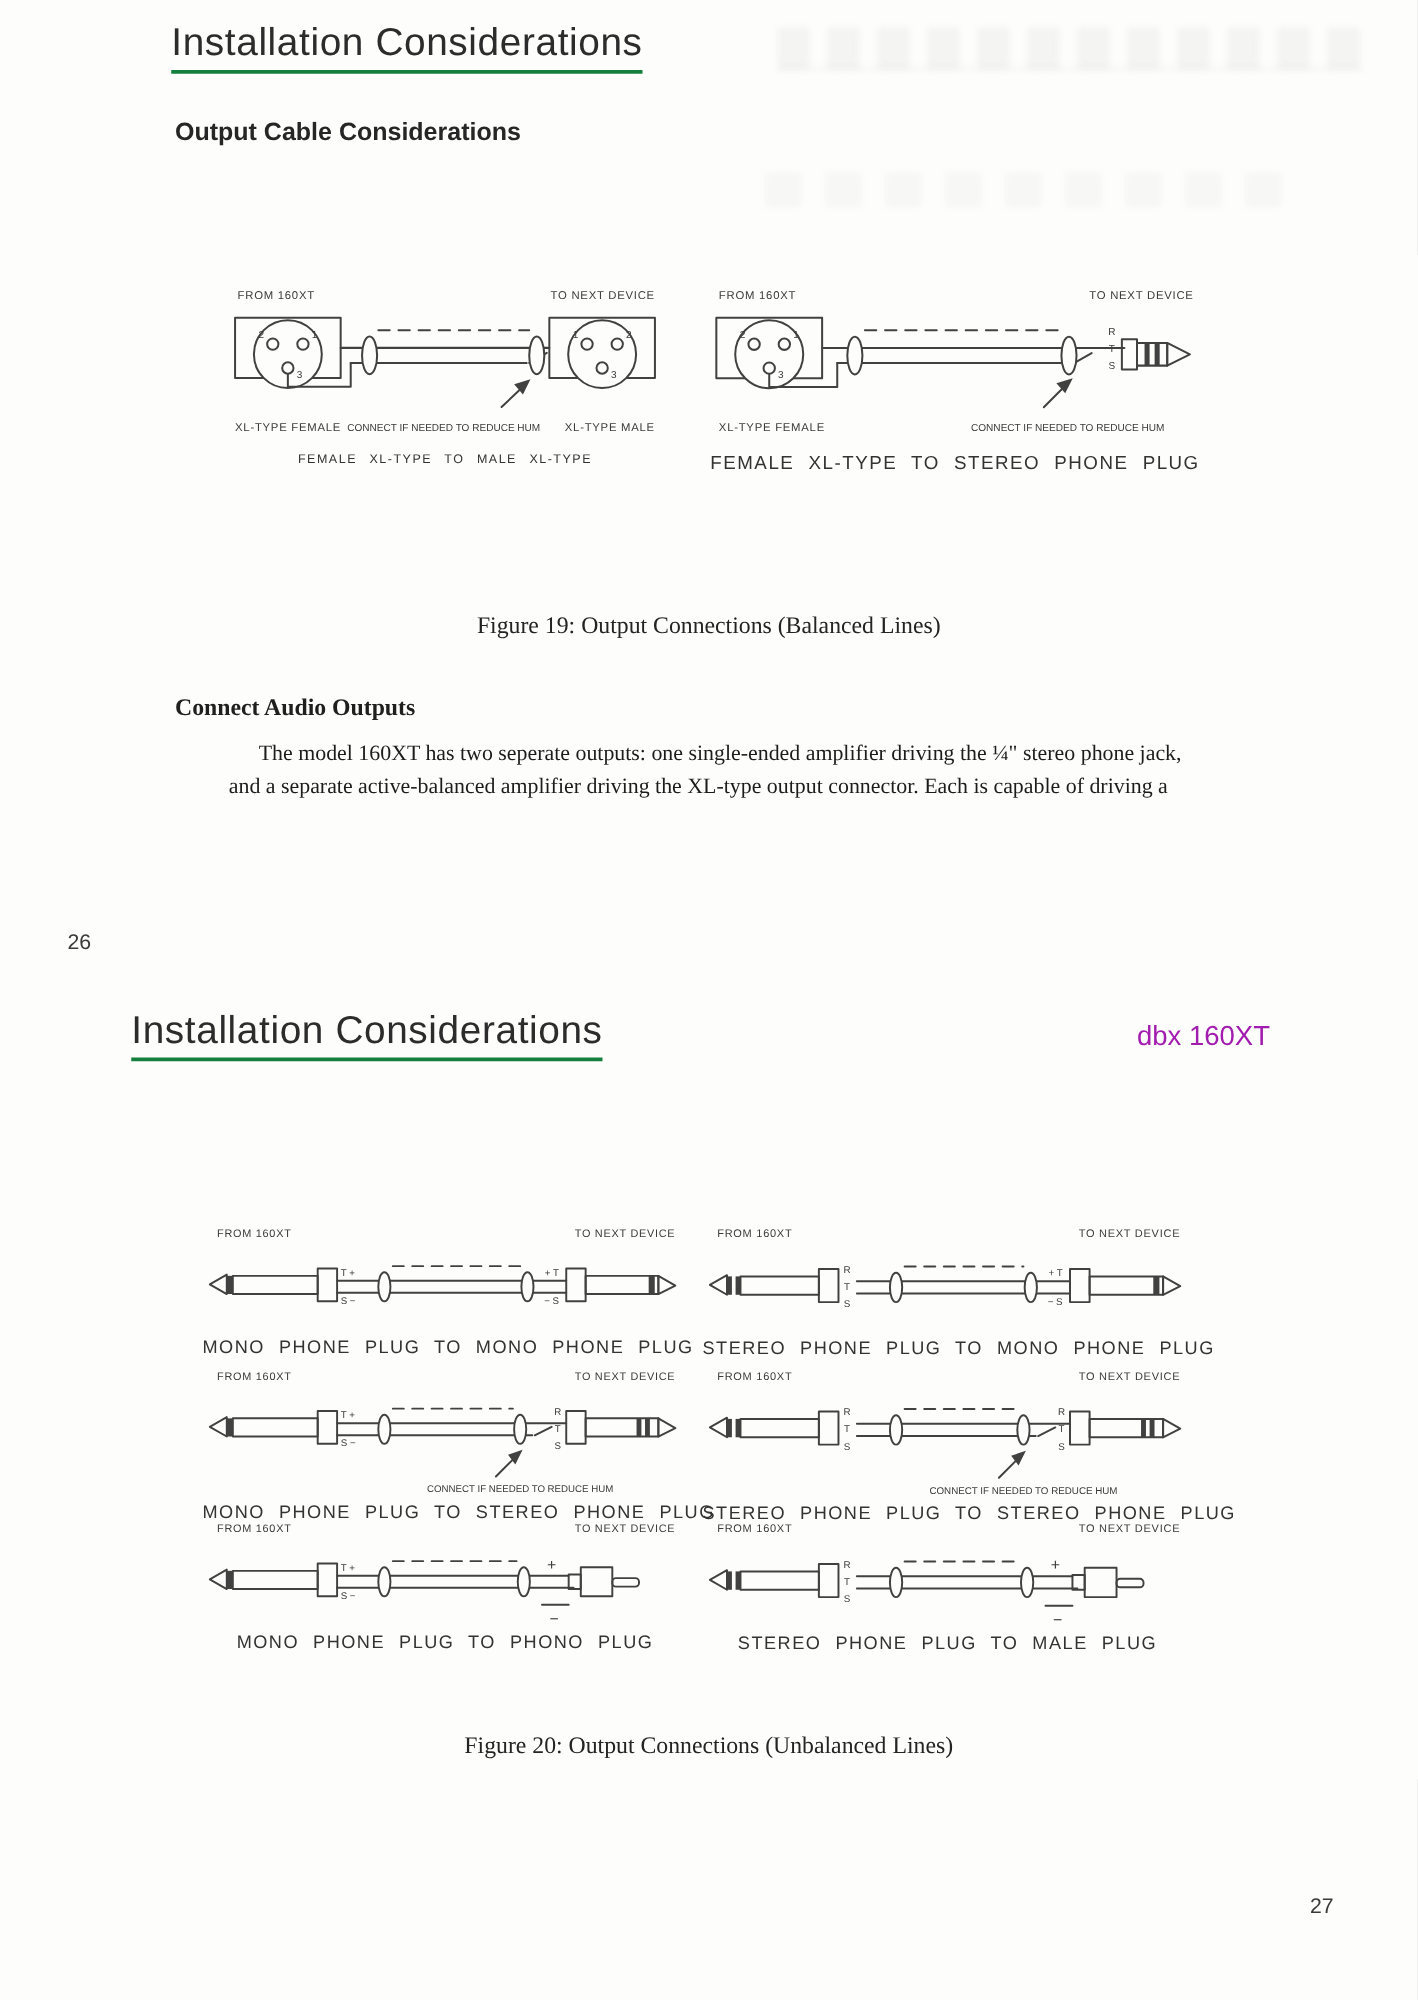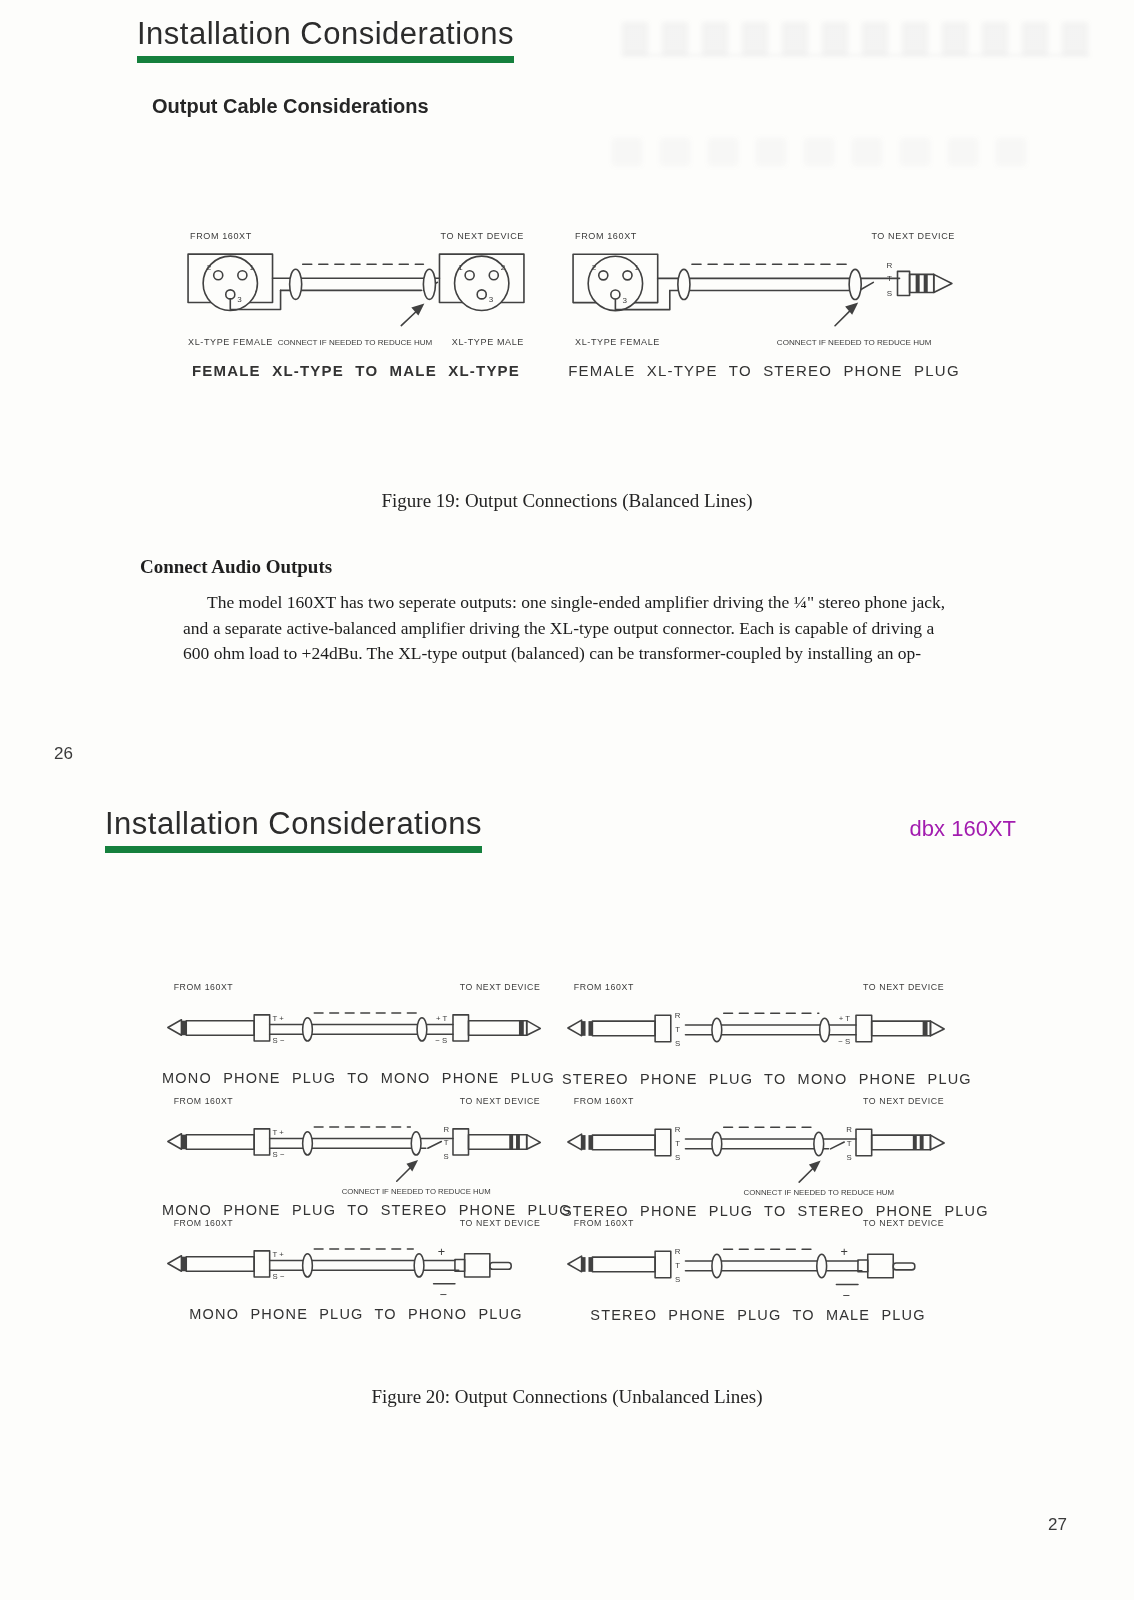--- a/index.html
+++ b/index.html
@@ -11,21 +11,21 @@
   
   .ghost { position:absolute; filter:blur(2.5px); opacity:.55; pointer-events:none; }
   .ghost-a { left:622px; top:22px; width:468px; height:32px;
     background:repeating-linear-gradient(90deg, rgba(125,125,140,.14) 0 26px, rgba(0,0,0,0) 26px 40px);
     border-bottom:2px solid rgba(110,110,125,.14); }
   .ghost-b { left:612px; top:138px; width:420px; height:28px;
     background:repeating-linear-gradient(90deg, rgba(130,130,145,.09) 0 30px, rgba(0,0,0,0) 30px 48px); }
   
   .h-main {
     position:absolute; font-size:31px; font-weight:400; letter-spacing:.5px;
-    color:#2c2c2c; border-bottom:7px solid #15803d; padding-bottom:4px; margin:0;
+    color:#2c2c2c; border-bottom:3px solid #15803d; padding-bottom:4px; margin:0;
   }
   .h-sub { position:absolute; font-size:20px; font-weight:700; color:#262626; margin:0; }
   .model-tag { position:absolute; font-size:22px; color:#a21caf; }
   
   .fig-caption {
     position:absolute; left:0; width:100%; text-align:center;
     font-family:"Liberation Serif", serif; font-size:19px; color:#242424;
   }
   .sec-title {
     position:absolute; font-family:"Liberation Serif", serif;
@@ -57,21 +57,21 @@
 </head>
 <body>
 
 <div class="sheet">
 
   <div class="ghost ghost-a"></div>
   <div class="ghost ghost-b"></div>
 
   <section>
     <h1 class="h-main" style="left:137px; top:16px;">Installation Considerations</h1>
-    <h2 class="h-sub" style="left:152px; top:95px;">Output Cable Considerations</h2>
+    <h2 class="h-sub" style="left:140px; top:95px;">Output Cable Considerations</h2>
 
     <figure class="diag" style="left:180px; top:226px; width:352px;">
       <svg viewBox="0 0 350 132">
         <text class="sm" x="10" y="13">FROM 160XT</text>
         <text class="sm end" x="342" y="13">TO NEXT DEVICE</text>
         <g>
           <rect class="ln" x="8" y="28" width="84" height="48"></rect>
           <circle class="ln pf" cx="50" cy="57" r="27"></circle>
           <circle class="ln" cx="38" cy="49" r="4.5"></circle>
           <circle class="ln" cx="62" cy="49" r="4.5"></circle>
@@ -100,21 +100,21 @@
           <text class="xs" x="307" y="76">3</text>
         </g>
         <g>
           <line class="ln" x1="220" y1="99" x2="237" y2="83"></line>
           <polygon class="fl" points="243,77 230,81 237,89"></polygon>
         </g>
         <text class="sm" x="8" y="118">XL-TYPE FEMALE</text>
         <text class="xs mid" x="174" y="118">CONNECT IF NEEDED TO REDUCE HUM</text>
         <text class="sm end" x="342" y="118">XL-TYPE MALE</text>
       </svg>
-      <figcaption class="diag-caption" style="font-size:15px;font-weight:bold;">FEMALE XL-TYPE TO MALE XL-TYPE</figcaption>
+      <figcaption class="diag-caption" style="font-size:10px;">FEMALE XL-TYPE TO MALE XL-TYPE</figcaption>
     </figure>
 
     <figure class="diag" style="left:565px; top:226px; width:398px;">
       <svg viewBox="0 0 395 132">
         <text class="sm" x="10" y="13">FROM 160XT</text>
         <text class="sm end" x="387" y="13">TO NEXT DEVICE</text>
         <g>
           <rect class="ln" x="8" y="28" width="84" height="48"></rect>
           <circle class="ln pf" cx="50" cy="57" r="27"></circle>
           <circle class="ln" cx="38" cy="49" r="4.5"></circle>
@@ -153,21 +153,20 @@
       <figcaption class="diag-caption" style="font-size:15px;">FEMALE XL-TYPE TO STEREO PHONE PLUG</figcaption>
     </figure>
 
     <div class="fig-caption" style="top:490px;font-family:Liberation Serif, serif;">Figure 19: Output Connections (Balanced Lines)</div>
 
     <h3 class="sec-title" style="left:140px; top:556px;">Connect Audio Outputs</h3>
 
     <div class="bodytext" style="left:139px; top:590px;margin-left:44px;">
       <div class="ln1">The model 160XT has two seperate outputs: one single-ended amplifier driving the ¼" stereo phone jack,</div>
       <div>and a separate active-balanced amplifier driving the XL-type output connector. Each is capable of driving a</div>
-      <div>600 ohm load to +24dBu. The XL-type output (balanced) can be transformer-coupled by installing an op-</div>
     </div>
 
     <div class="pageno" style="left:26px; top:744px;margin-left:28px;">26</div>
   </section>
 
   <section>
     <h1 class="h-main" style="left:105px; top:806px;">Installation Considerations</h1>
     <div class="model-tag" style="right:118px; top:816px;">dbx 160XT</div>
 
     <figure class="diag" style="left:162px; top:978px; width:388px;">

